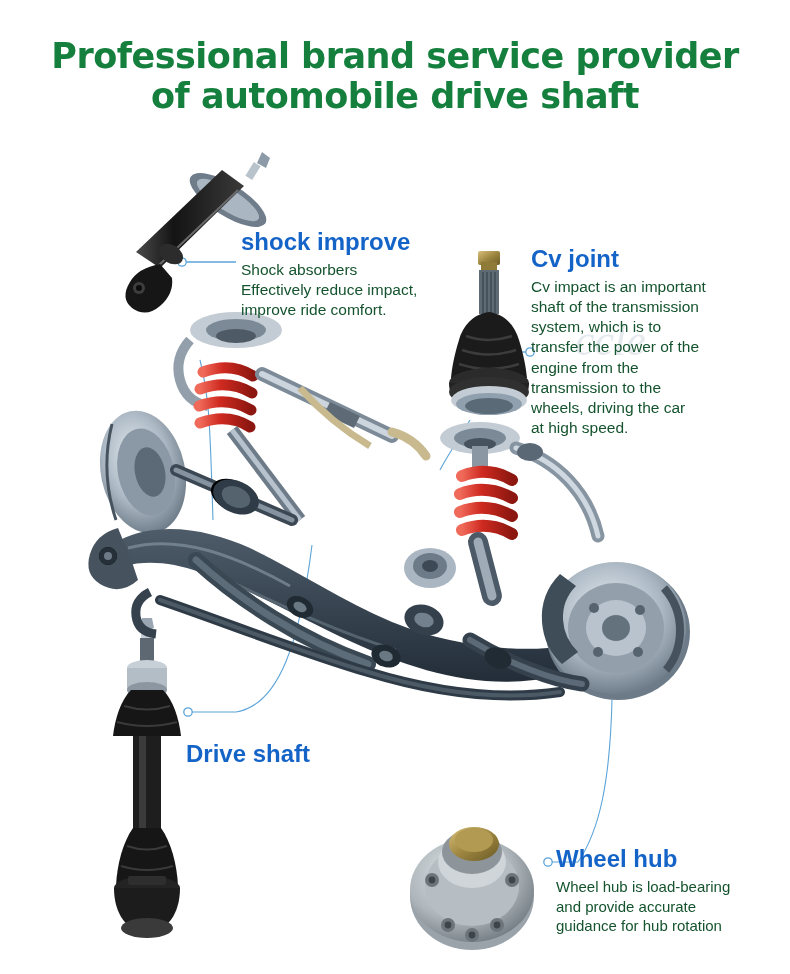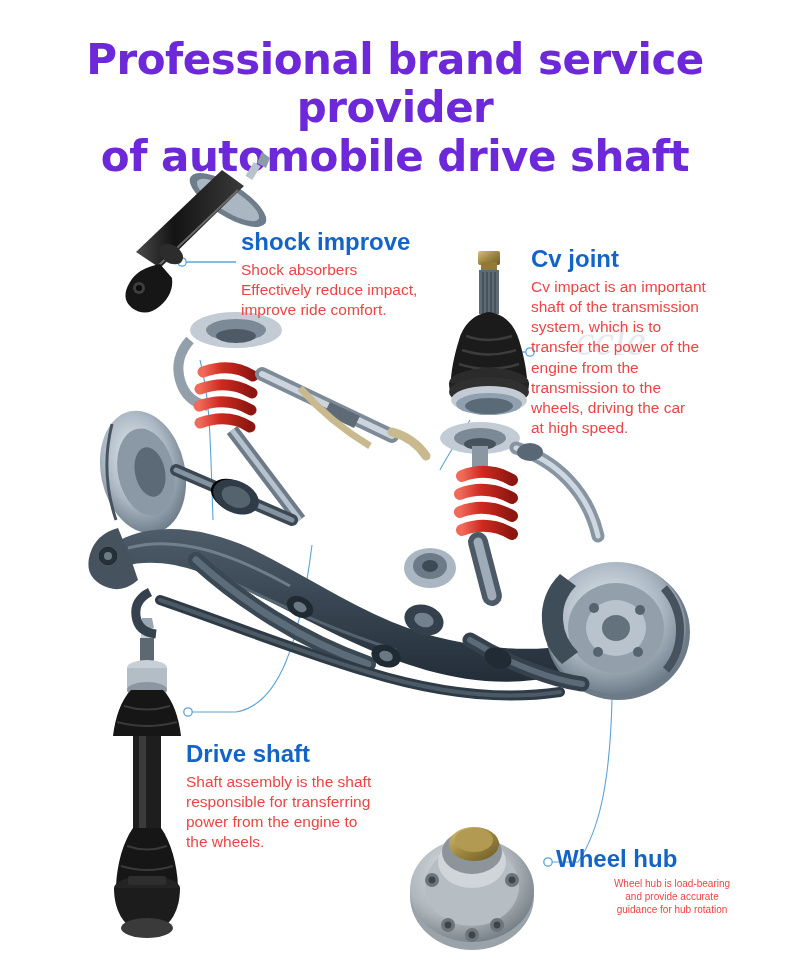--- a/index.html
+++ b/index.html
@@ -28,50 +28,50 @@
     position: absolute;
     top: 36px;
     left: 0;
     width: 790px;
     text-align: center;
     line-height: 1.15;
   }
   .title-line {
     font-family: "DejaVu Sans", sans-serif;
     font-weight: bold;
-    font-size: 42px;
+    font-size: 35px;
     letter-spacing: -0.5px;
-    color: #6d28d9;
+    color: #15803d;
     display: block;
   }
 
   
   .callout {
     position: absolute;
   }
   .callout .label {
     font-family: "Liberation Sans", sans-serif;
     font-weight: bold;
     font-size: 24px;
     color: #1464c8;
     margin: 0 0 4px 0;
     white-space: nowrap;
   }
   .callout .desc {
     font-family: "Liberation Sans", sans-serif;
     font-size: 15.5px;
     line-height: 1.30;
-    color: #ef4444;
+    color: #14532d;
   }
 
   .c-shock { top: 228px; left: 241px; width: 215px; }
   .c-cv    { top: 245px; left: 531px; width: 252px; }
   .c-drive { top: 740px; left: 186px; width: 232px; }
   .c-hub   { top: 845px; left: 556px; width: 232px; }
-  .c-hub .desc { font-size: 10px; text-align: center; }
+  .c-hub .desc { font-size: 15px; }
 
   
   .art {
     position: absolute;
     top: 0; left: 0;
     width: 790px;
     height: 974px;
     pointer-events: none;
   }
 
@@ -411,26 +411,20 @@
       <div>transfer the power of the</div>
       <div>engine from the</div>
       <div>transmission to the</div>
       <div>wheels, driving the car</div>
       <div>at high speed.</div>
     </div>
   </div>
 
   <div class="callout c-drive">
     <div class="label">Drive shaft</div>
-    <div class="desc">
-      <div>Shaft assembly is the shaft</div>
-      <div>responsible for transferring</div>
-      <div>power from the engine to</div>
-      <div>the wheels.</div>
-    </div>
   </div>
 
   <div class="callout c-hub">
     <div class="label">Wheel hub</div>
     <div class="desc">
       <div>Wheel hub is load-bearing</div>
       <div>and provide accurate</div>
       <div>guidance for hub rotation</div>
     </div>
   </div>

